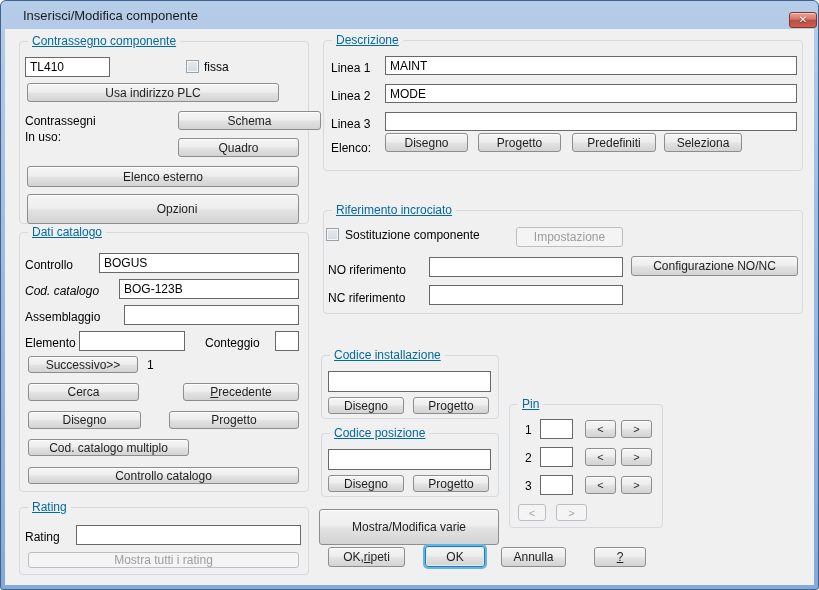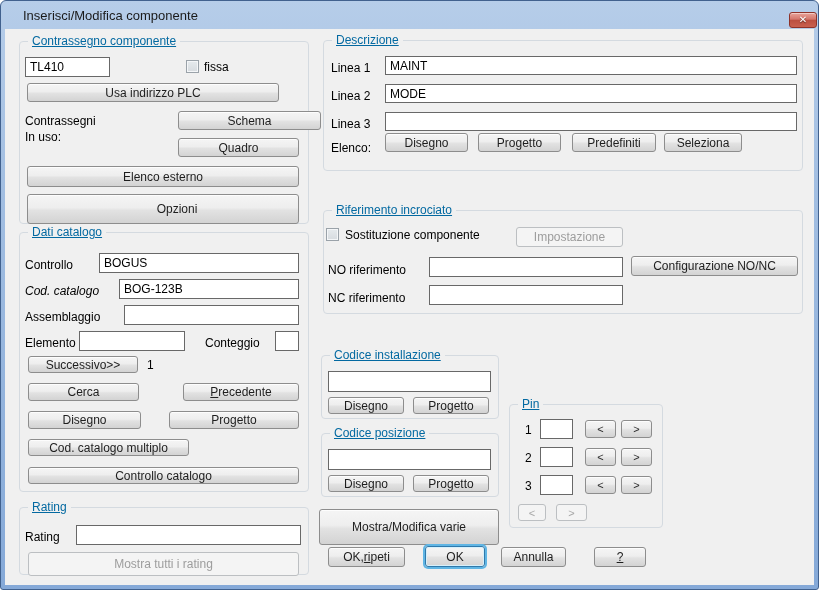--- a/index.html
+++ b/index.html
@@ -95,21 +95,21 @@
   <div class="btn" style="left:27px;top:410px;width:113px;height:18px;">Disegno</div>
   <div class="btn" style="left:168px;top:410px;width:130px;height:18px;">Progetto</div>
   <div class="btn" style="left:27px;top:466px;width:271px;height:17px;">Controllo catalogo</div>
   <div class="btn" style="left:27px;top:438px;width:161px;height:17px;">Cod. catalogo multiplo</div>
 
   <div class="grp" style="left:18px;top:506px;width:290px;height:68px;">
     <span class="grp-label">Rating</span>
   </div>
   <span class="lbl" style="left:24px;top:529px;">Rating</span>
   <input class="txt" style="left: 75px; top: 524px; width: 225px; height: 20px;" readonly="" value="">
-  <div class="btn disabled" style="left:27px;top:551px;width:271px;height:24px;">Mostra tutti i rating</div>
+  <div class="btn disabled" style="left:27px;top:551px;width:271px;height:16px;">Mostra tutti i rating</div>
 
   <div class="grp" style="left:322px;top:39px;width:480px;height:131px;">
     <span class="grp-label">Descrizione</span>
   </div>
   <span class="lbl" style="left:330px;top:60px;">Linea 1</span>
   <input class="txt" style="left: 384px; top: 55px; width: 412px; height: 19px;" readonly="" value="MAINT">
   <span class="lbl" style="left:330px;top:88px;">Linea 2</span>
   <input class="txt" style="left: 384px; top: 83px; width: 412px; height: 19px;" readonly="" value="MODE">
   <span class="lbl" style="left:330px;top:116px;">Linea 3</span>
   <input class="txt" style="left: 384px; top: 111px; width: 412px; height: 19px;" readonly="" value="">

